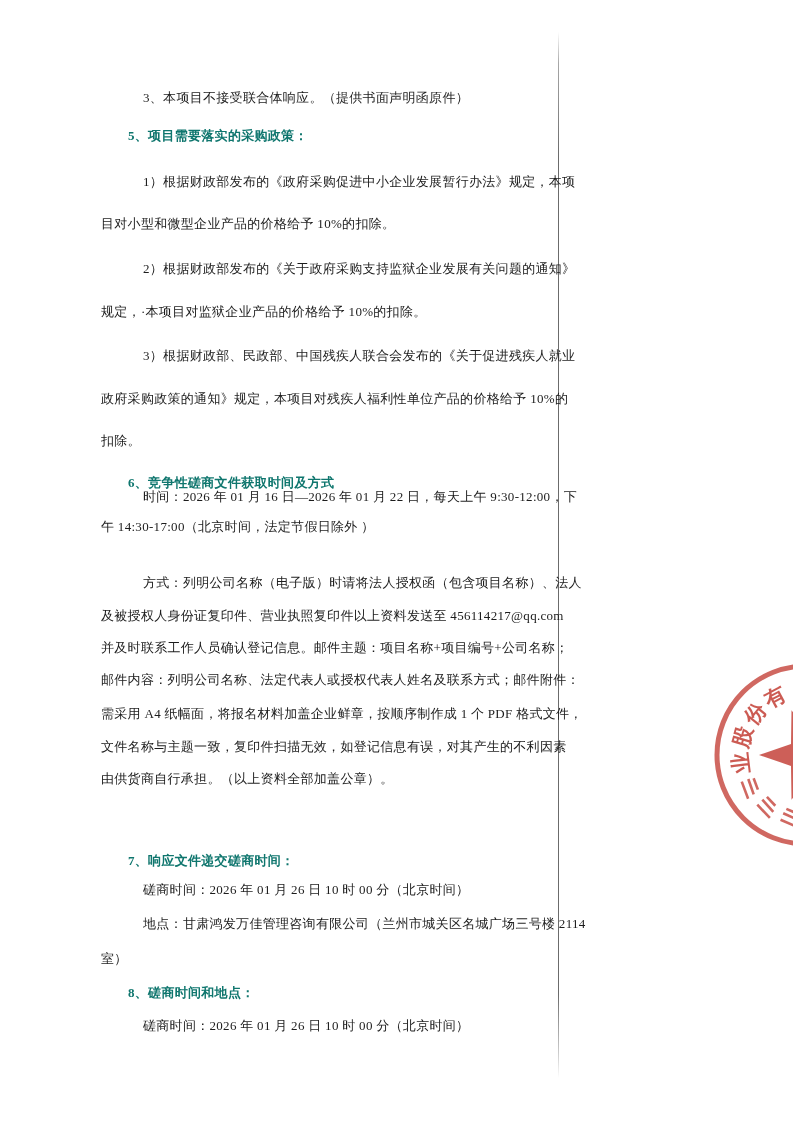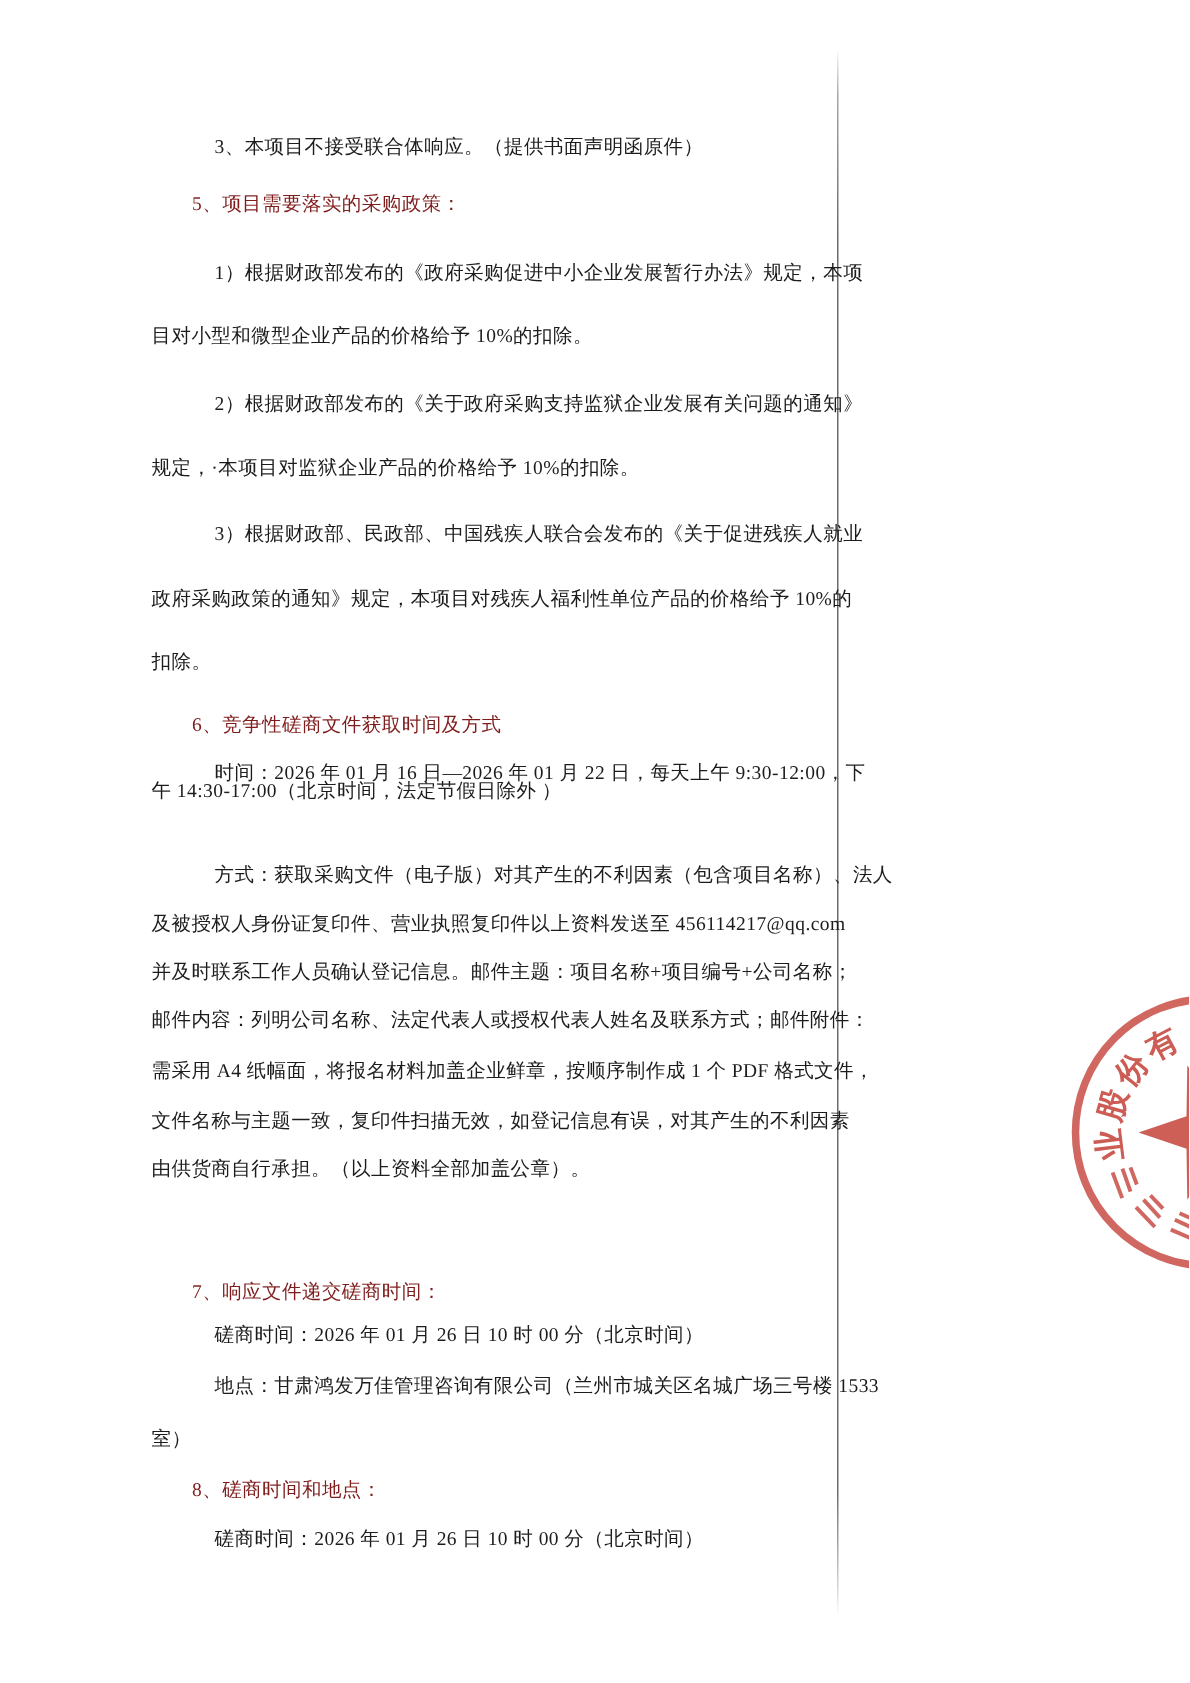--- a/index.html
+++ b/index.html
@@ -1,21 +1,21 @@
 <!DOCTYPE html>
 <html><head>
 <meta charset="utf-8">
 <title>Document</title>
 <style>
   html,body{margin:0;padding:0;background:#ffffff;}
   .page{position:relative;width:793px;height:1122px;background:#ffffff;overflow:hidden;
         font-family:"Liberation Serif","DejaVu Serif",serif;}
   .ln{position:absolute;white-space:nowrap;font-size:13px;line-height:20px;color:#1c1c1c;
       letter-spacing:0.3px;}
-  .bold{font-weight:normal;color:#7f1d1d;}
+  .bold{font-weight:bold;color:#0f766e;}
   .fold-line{position:absolute;left:558px;top:32px;width:1px;height:1046px;
       background:linear-gradient(to bottom,rgba(110,110,110,0) 0%,rgba(95,95,95,0.55) 3%,
       rgba(70,70,70,0.8) 12%,rgba(70,70,70,0.8) 92%,rgba(110,110,110,0.3) 98%,rgba(110,110,110,0) 100%);}
   .stamp{position:absolute;left:693px;top:648px;width:100px;height:215px;overflow:hidden;}
   .seal-char{font-family:"Liberation Sans","DejaVu Sans",sans-serif;font-size:21px;font-weight:bold;}
 </style>
 </head>
 <body>
 
 <div class="page">
@@ -25,32 +25,32 @@
   <div class="ln" style="top:88px;left:143px">3、本项目不接受联合体响应。（提供书面声明函原件）</div>
   <div class="ln bold" style="top:126px;left:128px">5、项目需要落实的采购政策：</div>
   <div class="ln" style="top:172px;left:143px">1）根据财政部发布的《政府采购促进中小企业发展暂行办法》规定，本项</div>
   <div class="ln" style="top:214px;left:101px">目对小型和微型企业产品的价格给予 10%的扣除。</div>
   <div class="ln" style="top:259px;left:143px">2）根据财政部发布的《关于政府采购支持监狱企业发展有关问题的通知》</div>
   <div class="ln" style="top:302px;left:101px">规定，·本项目对监狱企业产品的价格给予 10%的扣除。</div>
   <div class="ln" style="top:346px;left:143px">3）根据财政部、民政部、中国残疾人联合会发布的《关于促进残疾人就业</div>
   <div class="ln" style="top:389px;left:101px">政府采购政策的通知》规定，本项目对残疾人福利性单位产品的价格给予 10%的</div>
   <div class="ln" style="top:431px;left:101px">扣除。</div>
   <div class="ln bold" style="top:473px;left:128px">6、竞争性磋商文件获取时间及方式</div>
-  <div class="ln" style="top:505px;left:143px">时间：2026 年 01 月 16 日—2026 年 01 月 22 日，每天上午 9:30-12:00，下</div>
+  <div class="ln" style="top:487px;left:143px">时间：2026 年 01 月 16 日—2026 年 01 月 22 日，每天上午 9:30-12:00，下</div>
   <div class="ln" style="top:517px;left:101px">午 14:30-17:00（北京时间，法定节假日除外 ）</div>
-  <div class="ln" style="top:573px;left:143px">方式：获取采购文件（电子版）对其产生的不利因素（包含项目名称）、法人</div>
+  <div class="ln" style="top:573px;left:143px">方式：列明公司名称（电子版）时请将法人授权函（包含项目名称）、法人</div>
   <div class="ln" style="top:606px;left:101px">及被授权人身份证复印件、营业执照复印件以上资料发送至 456114217@qq.com</div>
   <div class="ln" style="top:638px;left:101px">并及时联系工作人员确认登记信息。邮件主题：项目名称+项目编号+公司名称；</div>
   <div class="ln" style="top:670px;left:101px">邮件内容：列明公司名称、法定代表人或授权代表人姓名及联系方式；邮件附件：</div>
   <div class="ln" style="top:704px;left:101px">需采用 A4 纸幅面，将报名材料加盖企业鲜章，按顺序制作成 1 个 PDF 格式文件，</div>
   <div class="ln" style="top:737px;left:101px">文件名称与主题一致，复印件扫描无效，如登记信息有误，对其产生的不利因素</div>
   <div class="ln" style="top:769px;left:101px">由供货商自行承担。（以上资料全部加盖公章）。</div>
   <div class="ln bold" style="top:851px;left:128px">7、响应文件递交磋商时间：</div>
   <div class="ln" style="top:880px;left:143px">磋商时间：2026 年 01 月 26 日 10 时 00 分（北京时间）</div>
-  <div class="ln" style="top:914px;left:143px">地点：甘肃鸿发万佳管理咨询有限公司（兰州市城关区名城广场三号楼 1533</div>
+  <div class="ln" style="top:914px;left:143px">地点：甘肃鸿发万佳管理咨询有限公司（兰州市城关区名城广场三号楼 2114</div>
   <div class="ln" style="top:949px;left:101px">室）</div>
   <div class="ln bold" style="top:983px;left:128px">8、磋商时间和地点：</div>
   <div class="ln" style="top:1016px;left:143px">磋商时间：2026 年 01 月 26 日 10 时 00 分（北京时间）</div>
 
   <div class="stamp">
     <svg width="100" height="215" viewBox="0 0 100 215" xmlns="http://www.w3.org/2000/svg">
       <g opacity="0.88">
         <circle cx="113" cy="107" r="89" fill="none" stroke="#c0352b" stroke-width="5" stroke-opacity="0.85"></circle>
         <polygon points="66,107 98,96.1 98.5,62.3 118.7,89.4 151,79.4 131.5,107 151,134.6 118.7,124.6 98.5,151.7 98,117.9" fill="#c0352b" fill-opacity="0.9"></polygon>
         <g class="seal-chars" transform="rotate(-6 113 107)" fill="#c0352b" fill-opacity="0.92" text-anchor="middle">

